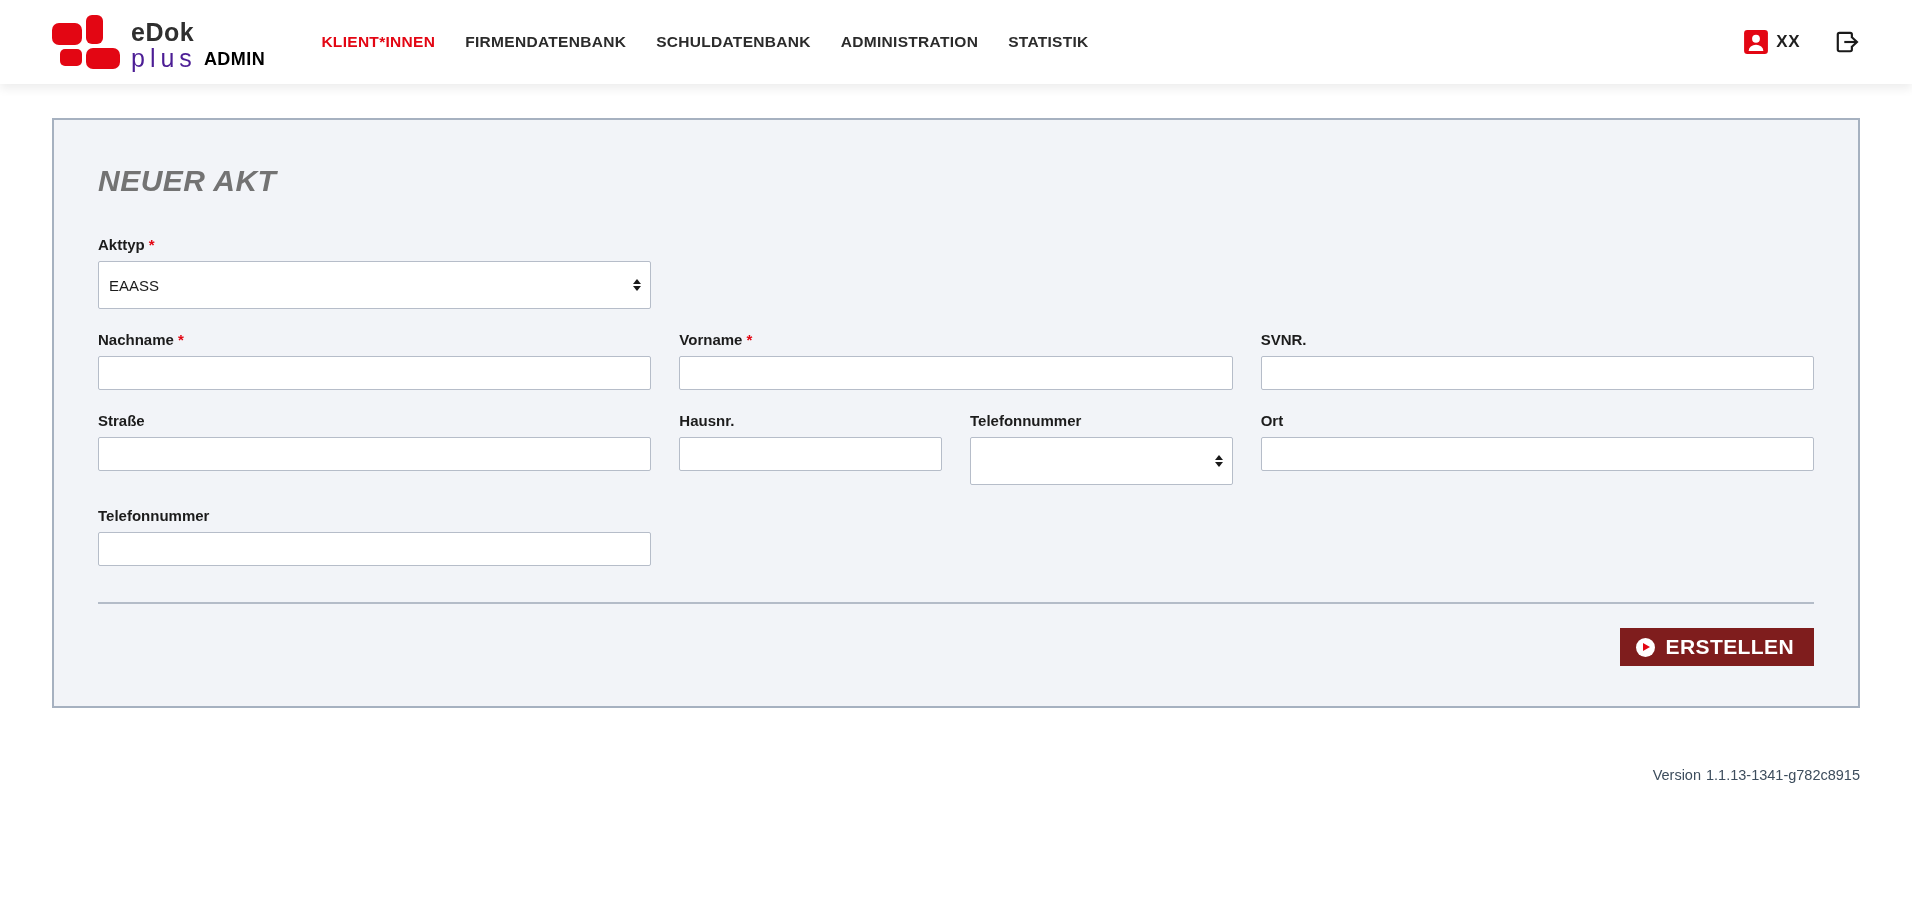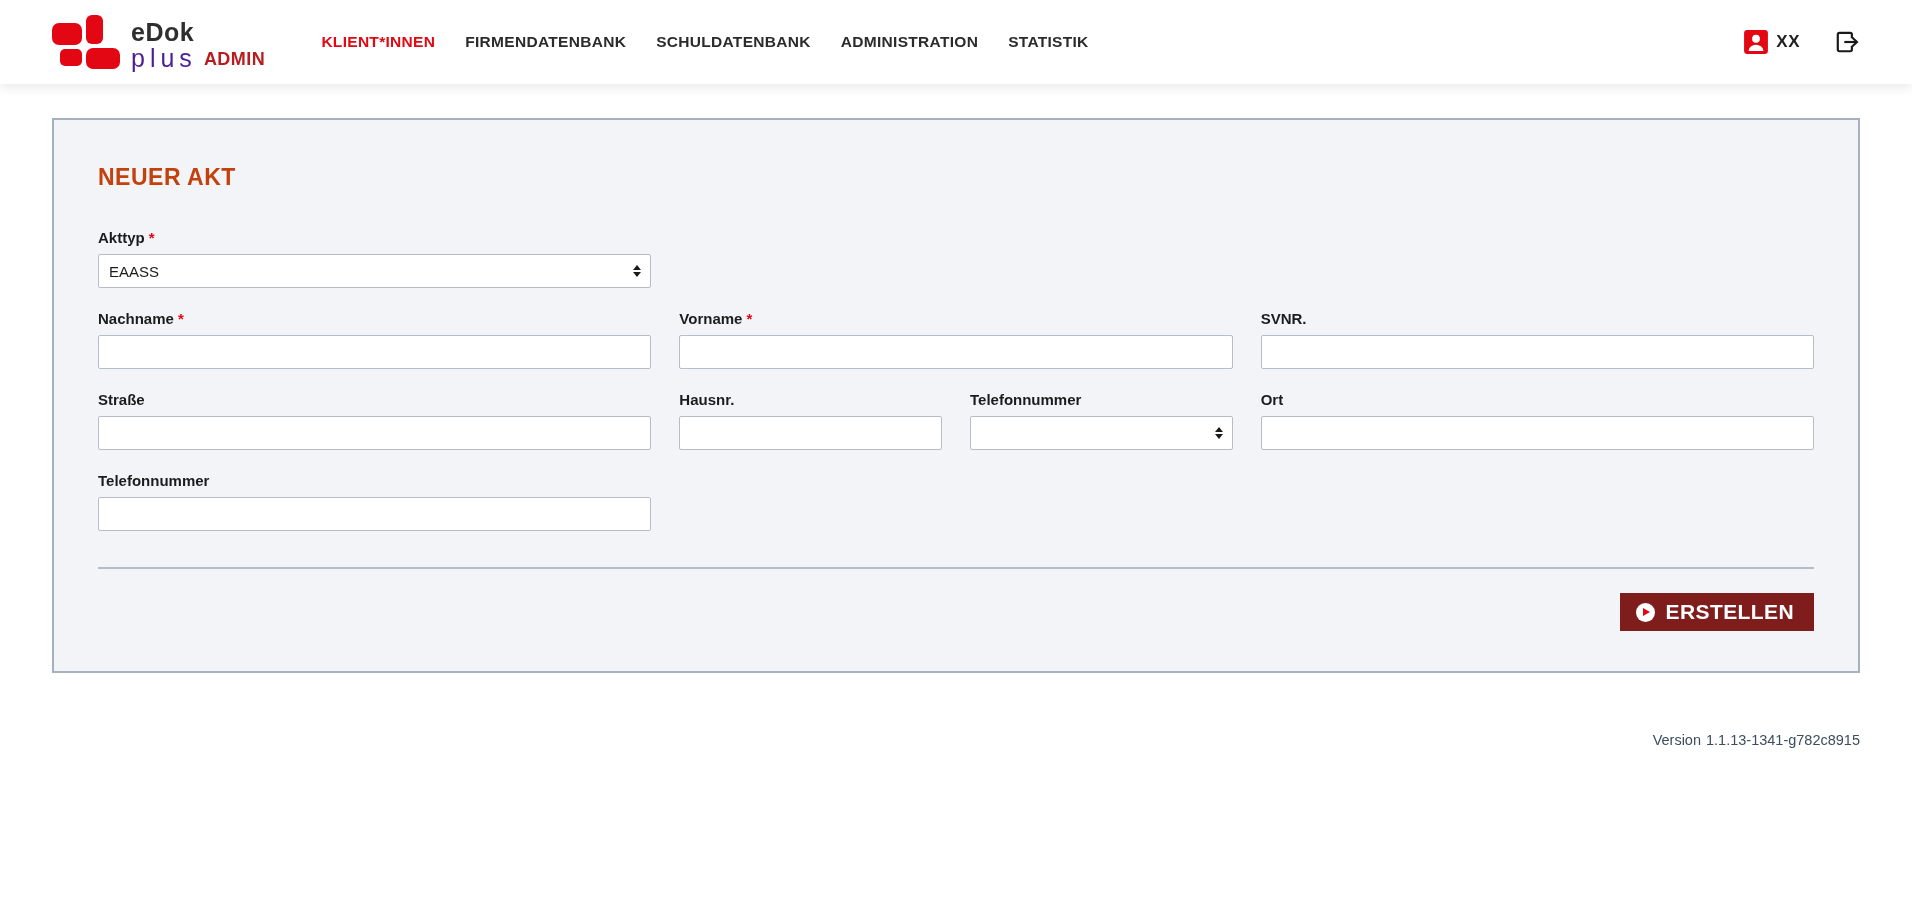--- a/index.html
+++ b/index.html
@@ -21,21 +21,21 @@
   .logo { display: flex; align-items: flex-end; cursor: pointer; }
   .logo-mark { position: relative; width: 70px; height: 58px; margin-right: 9px; }
   .logo-mark i { position: absolute; background: #e30613; display: block; }
   .logo-mark .r1 { left: 0;  top: 10px; width: 30px; height: 22px; border-radius: 7px; }
   .logo-mark .r2 { left: 34px; top: 2px; width: 17px; height: 29px; border-radius: 6px; }
   .logo-mark .r3 { left: 8px;  top: 36px; width: 22px; height: 17px; border-radius: 5px; }
   .logo-mark .r4 { left: 34px; top: 35px; width: 34px; height: 21px; border-radius: 7px; }
   .logo-text { display: flex; flex-direction: column; line-height: 1.05; }
   .logo-edok { font-size: 25px; font-weight: 600; color: #2f2f2f; letter-spacing: 0.5px; }
   .logo-plus { font-size: 25px; font-weight: 400; color: #4c1d95; letter-spacing: 5px; }
-  .logo-admin { font-size: 18px; font-weight: 800; color: #b91c1c; margin-left: 7px; padding-bottom: 1px; letter-spacing: 0.5px; }
+  .logo-admin { font-size: 18px; font-weight: 800; color: #000000; margin-left: 7px; padding-bottom: 1px; letter-spacing: 0.5px; }
 
   .nav { display: flex; align-items: center; gap: 30px; margin-left: 56px; }
   .nav-item {
     font-size: 15.5px; font-weight: 700; color: #2b2b2b;
     letter-spacing: 0.3px; cursor: pointer; white-space: nowrap;
   }
   .nav-item.active { color: #e30613; }
 
   .header-right { margin-left: auto; display: flex; align-items: center; }
   .user-chip { display: flex; align-items: center; gap: 7px; cursor: pointer; }
@@ -43,22 +43,22 @@
   .logout-btn { margin-left: 34px; cursor: pointer; display: flex; align-items: center; }
 
   
   .main { padding: 34px 52px 0 52px; }
   .card {
     background: #f2f4f8;
     border: 2px solid #a6b1c0;
     padding: 24px 44px 40px 44px;
   }
   .card-title {
-    font-size: 23px; font-weight: 800; color: #c2410c;
-    letter-spacing: 0.5px; margin: 20px 0 38px 0;
+    font-size: 30px; font-weight: 800; color: #737373;
+    letter-spacing: 0.5px; margin: 20px 0 38px 0; font-style: italic;
   }
 
   .form-row {
     display: grid; grid-template-columns: 1fr 1fr 1fr;
     column-gap: 28px; margin-bottom: 22px;
   }
   .split-two { display: grid; grid-template-columns: 1fr 1fr; column-gap: 28px; }
 
   .field label {
     display: block; font-size: 15px; font-weight: 700;
@@ -67,21 +67,21 @@
   .req { color: #e30613; margin-left: 4px; font-weight: 700; }
 
   .text-input {
     width: 100%; height: 34px; background: #ffffff;
     border: 1px solid #b6bdc9; border-radius: 2px;
     padding: 0 10px; font-size: 15px;
     font-family: "Liberation Sans", sans-serif; color: #1c1c1c;
   }
 
   .select-box {
-    position: relative; width: 100%; height: 34px; background: #ffffff;
+    position: relative; width: 100%; height: 48px; background: #ffffff;
     border: 1px solid #b6bdc9; border-radius: 2px;
     display: flex; align-items: center; padding: 0 30px 0 10px;
     font-size: 15px; color: #1c1c1c; cursor: pointer;
   }
   .select-arrows {
     position: absolute; right: 9px; top: 50%; transform: translateY(-50%);
     display: flex; flex-direction: column; align-items: center; gap: 2px;
   }
   .select-arrows .up {
     width: 0; height: 0; border-left: 4px solid transparent;

